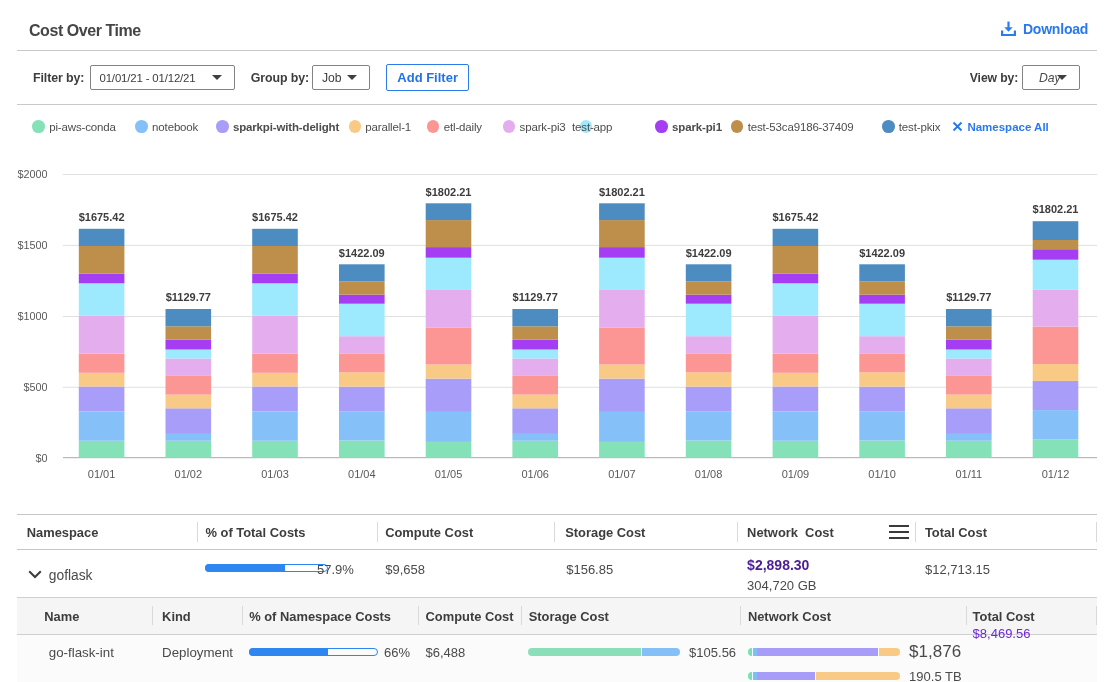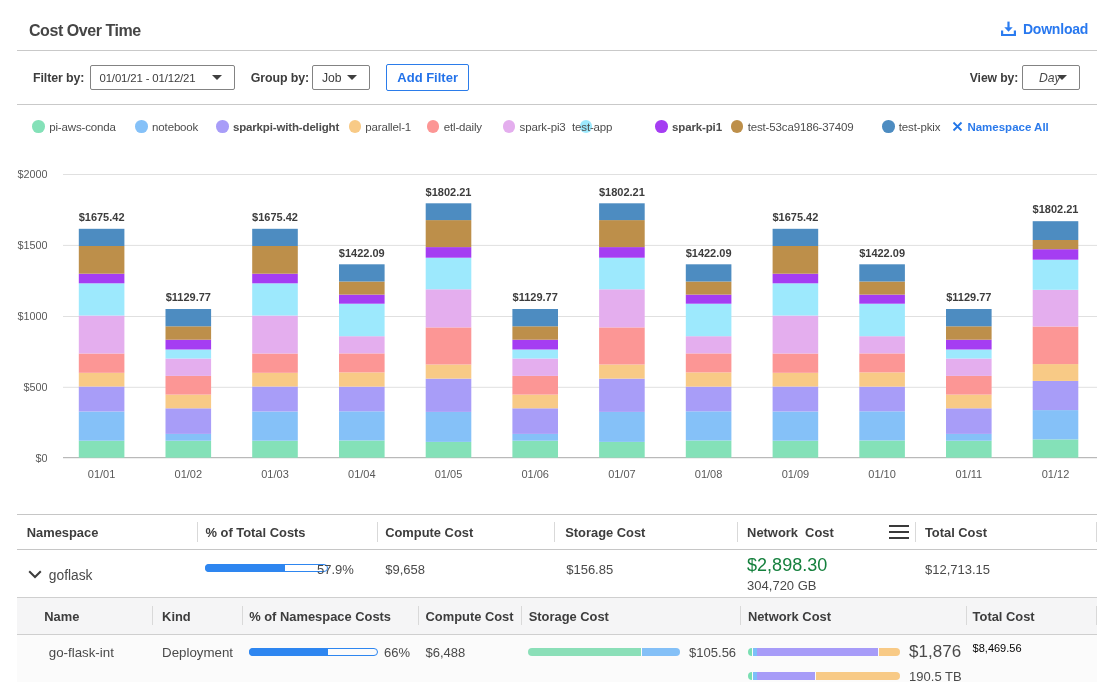--- a/index.html
+++ b/index.html
@@ -231,21 +231,21 @@
 <div style="position:absolute;left:888.9px;top:528.9px;width:20.1px;height:2.1px;background:#3a3a3a;"></div>
 <svg style="position:absolute;left:28px;top:561px" width="14" height="10" viewBox="0 0 14 10">
 <path d="M1.2 2.3 L7 8 L12.8 2.3" stroke="#3d3d3d" stroke-width="2" fill="none"></path>
     </svg>
 <div style="position:absolute;left:48.8px;top:566.5px;transform:translateY(-50%);font-size:13.8px;font-weight:400;color:#4a4a4a;white-space:nowrap;">goflask</div>
 <div style="position:absolute;left:205px;top:555.8px;width:123px;height:8.2px;border:1.2px solid #2e86f0;border-radius:5px;"></div>
 <div style="position:absolute;left:205px;top:555.8px;width:80px;height:8.2px;background:#2e86f0;border-radius:5px 0 0 5px;"></div>
 <div style="position:absolute;left:317px;top:560.5px;transform:translateY(-50%);font-size:13px;font-weight:400;color:#4a4a4a;white-space:nowrap;">57.9%</div>
 <div style="position:absolute;left:385.2px;top:560.5px;transform:translateY(-50%);font-size:13px;font-weight:400;color:#4a4a4a;white-space:nowrap;">$9,658</div>
 <div style="position:absolute;left:566.2px;top:560.5px;transform:translateY(-50%);font-size:13px;font-weight:400;color:#4a4a4a;white-space:nowrap;">$156.85</div>
-<div style="position:absolute;left:747.1px;top:557.3px;transform:translateY(-50%);font-size:18px;font-weight:400;color:#15803d;white-space:nowrap;">$2,898.30</div>
+<div style="position:absolute;left:747.1px;top:557.3px;transform:translateY(-50%);font-size:14px;font-weight:700;color:#4c1d95;white-space:nowrap;">$2,898.30</div>
 <div style="position:absolute;left:747.1px;top:576.5px;transform:translateY(-50%);font-size:13px;font-weight:400;color:#4a4a4a;white-space:nowrap;">304,720 GB</div>
 <div style="position:absolute;left:925px;top:560.5px;transform:translateY(-50%);font-size:13px;font-weight:400;color:#4a4a4a;white-space:nowrap;">$12,713.15</div>
 <div style="position:absolute;left:44.3px;top:607.5px;transform:translateY(-50%);font-size:12.9px;font-weight:700;color:#3d3d3d;white-space:nowrap;">Name</div>
 <div style="position:absolute;left:162.1px;top:607.5px;transform:translateY(-50%);font-size:12.9px;font-weight:700;color:#3d3d3d;white-space:nowrap;">Kind</div>
 <div style="position:absolute;left:249.2px;top:607.5px;transform:translateY(-50%);font-size:12.9px;font-weight:700;color:#3d3d3d;white-space:nowrap;">% of Namespace Costs</div>
 <div style="position:absolute;left:425.5px;top:607.5px;transform:translateY(-50%);font-size:12.9px;font-weight:700;color:#3d3d3d;white-space:nowrap;">Compute Cost</div>
 <div style="position:absolute;left:528.7px;top:607.5px;transform:translateY(-50%);font-size:12.9px;font-weight:700;color:#3d3d3d;white-space:nowrap;">Storage Cost</div>
 <div style="position:absolute;left:747.9px;top:607.5px;transform:translateY(-50%);font-size:12.9px;font-weight:700;color:#3d3d3d;white-space:nowrap;">Network Cost</div>
 <div style="position:absolute;left:972.6px;top:607.5px;transform:translateY(-50%);font-size:12.9px;font-weight:700;color:#3d3d3d;white-space:nowrap;">Total Cost</div>
 <div style="position:absolute;left:152.1px;top:597.8px;width:1px;height:19.5px;background:#d9d9d9;"></div>
@@ -262,19 +262,19 @@
 <div style="position:absolute;left:384px;top:644px;transform:translateY(-50%);font-size:13px;font-weight:400;color:#4a4a4a;white-space:nowrap;">66%</div>
 <div style="position:absolute;left:425.5px;top:644px;transform:translateY(-50%);font-size:13px;font-weight:400;color:#4a4a4a;white-space:nowrap;">$6,488</div>
 <div style="position:absolute;left:528px;top:639.5px;width:112.7px;height:8.5px;background:#8bdfb8;border-radius:5px 0 0 5px;"></div>
 <div style="position:absolute;left:641.6px;top:639.5px;width:38.2px;height:8.5px;background:#84c0f7;border-radius:0 5px 5px 0;"></div>
 <div style="position:absolute;left:689.1px;top:643.8px;transform:translateY(-50%);font-size:13px;font-weight:400;color:#4a4a4a;white-space:nowrap;">$105.56</div>
 <div style="position:absolute;left:748.3px;top:639.8px;width:4px;height:8px;background:#7adfb2;border-radius:4px 0 0 4px;"></div>
     <div style="position:absolute;left:752.9px;top:639.8px;width:3.9px;height:8px;background:#7cc0f8;"></div>
     <div style="position:absolute;left:757.4px;top:639.8px;width:120.5px;height:8px;background:#a79cf8;"></div>
     <div style="position:absolute;left:878.5px;top:639.8px;width:21.3px;height:8px;background:#f8ca86;border-radius:0 4px 4px 0;"></div>
 <div style="position:absolute;left:909.1px;top:643.8px;transform:translateY(-50%);font-size:17px;font-weight:400;color:#4a4a4a;white-space:nowrap;">$1,876</div>
-<div style="position:absolute;left:972.6px;top:640px;transform:translateY(-50%);font-size:11px;font-weight:400;color:#000000;white-space:nowrap;">$8,469.56</div>
+<div style="position:absolute;left:972.6px;top:625px;transform:translateY(-50%);font-size:13px;font-weight:400;color:#6d28d9;white-space:nowrap;">$8,469.56</div>
 <div style="position:absolute;left:748.3px;top:663.6px;width:4px;height:8px;background:#7adfb2;border-radius:4px 0 0 4px;"></div>
     <div style="position:absolute;left:752.9px;top:663.6px;width:3.9px;height:8px;background:#7cc0f8;"></div>
     <div style="position:absolute;left:757.4px;top:663.6px;width:57.8px;height:8px;background:#a79cf8;"></div>
     <div style="position:absolute;left:815.8px;top:663.6px;width:84px;height:8px;background:#f8ca86;border-radius:0 4px 4px 0;"></div>
 <div style="position:absolute;left:909.1px;top:667.6px;transform:translateY(-50%);font-size:13px;font-weight:400;color:#4a4a4a;white-space:nowrap;">190.5 TB</div>
 </div>
 
 </body></html>

